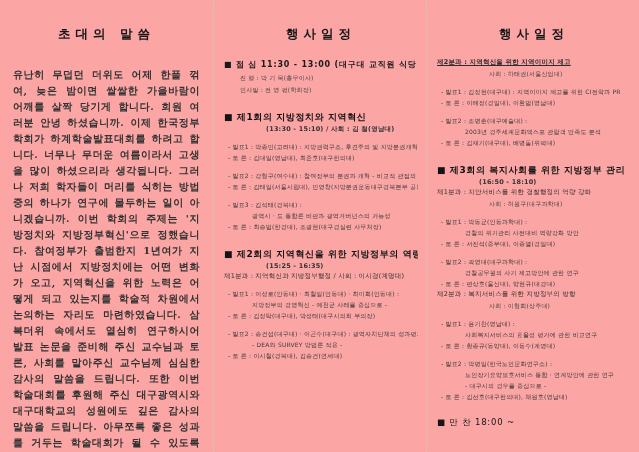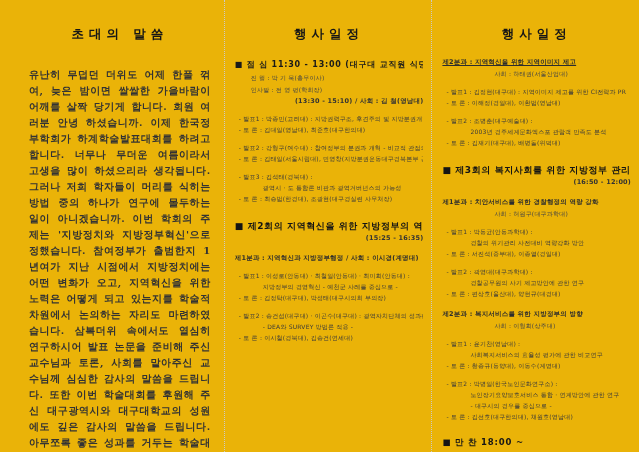--- a/index.html
+++ b/index.html
@@ -5,23 +5,22 @@
   html,body{margin:0;padding:0;}
   body{
     width:639px;height:452px;overflow:hidden;
     background:#f6f6f4;
     font-family:"DejaVu Sans",sans-serif;
     color:#2b2b2b;
     position:relative;
   }
   .page{
     position:absolute;inset:0;
-    background:#eab308;
+    background:#fca5a5;
     display:flex;
-    padding-left:16px;
   }
   .col{box-sizing:border-box;width:213px;height:452px;overflow:hidden;}
   .col-mid,.col-right{border-left:1px dotted #cccac4;}
 
   
   .panel-title{
     margin:26px 0 0 0;
     text-align:center;
     font-size:12.5px;font-weight:bold;color:#161616;
     letter-spacing:5px;
@@ -53,28 +52,28 @@
   .ln{
     white-space:nowrap;overflow:hidden;
     font-size:6px;line-height:10px;color:#3a3a3a;
     letter-spacing:.2px;
   }
   .ev{font-size:8px;font-weight:bold;color:#1a1a1a;margin-top:16px;line-height:11px;letter-spacing:.8px;}
   .ev2{font-size:8px;font-weight:bold;color:#1a1a1a;margin-top:14px;line-height:11px;letter-spacing:.8px;}
   .sub{margin-top:2px;padding-left:16px;color:#444;}
   .sub1{margin-top:3px;padding-left:16px;color:#444;}
   .head{font-size:9px;font-weight:bold;color:#141414;margin-top:16px;line-height:12px;letter-spacing:.6px;}
-  .time{font-weight:bold;font-size:6.5px;padding-left:42px;margin-top:1px;color:#333;text-align:right;}
-  .part{font-size:6.5px;font-weight:bold;margin-top:10px;color:#2d2d2d;}
+  .time{font-weight:bold;font-size:6.5px;padding-left:42px;margin-top:1px;color:#333;}
+  .part{font-size:6.5px;font-weight:normal;color:#2d2d2d;}
   .part1{font-size:6.5px;font-weight:bold;margin-top:14px;color:#2d2d2d;text-decoration:underline;}
   .psub{margin-top:2px;padding-left:52px;color:#444;}
   .item{margin-top:1px;padding-left:4px;}
   .mt{margin-top:8px;}
   .cont{padding-left:28px;margin-top:1px;}
-  .fin{font-size:8.5px;font-weight:bold;color:#161616;margin-top:14px;line-height:12px;letter-spacing:.8px;}
+  .fin{font-size:8.5px;font-weight:normal;color:#161616;margin-top:14px;line-height:12px;letter-spacing:.8px;}
 </style>
 </head>
 <body>
 
 <div class="page">
 
   <section class="col col-left">
     <h1 class="panel-title">초대의 말씀</h1>
     <p class="letter-body">유난히 무덥던 더위도 어제 한풀 꺾여, 늦은 밤이면 쌀쌀한 가을바람이 어깨를 살짝 당기게 합니다. 회원 여러분 안녕 하셨습니까. 이제 한국정부학회가 하계학술발표대회를 하려고 합니다. 너무나 무더운 여름이라서 고생을 많이 하셨으리라 생각됩니다. 그러나 저희 학자들이 머리를 식히는 방법 중의 하나가 연구에 몰두하는 일이 아니겠습니까. 이번 학회의 주제는 '지방정치와 지방정부혁신'으로 정했습니다. 참여정부가 출범한지 1년여가 지난 시점에서 지방정치에는 어떤 변화가 오고, 지역혁신을 위한 노력은 어떻게 되고 있는지를 학술적 차원에서 논의하는 자리도 마련하였습니다. 삼복더위 속에서도 열심히 연구하시어 발표 논문을 준비해 주신 교수님과 토론, 사회를 맡아주신 교수님께 심심한 감사의 말씀을 드립니다. 또한 이번 학술대회를 후원해 주신 대구광역시와 대구대학교의 성원에도 깊은 감사의 말씀을 드립니다. 아무쪼록 좋은 성과를 거두는 학술대회가 될 수 있도록 회원여러분의 적극적인 참여와 협조를 부탁드립니다.</p>
     <p class="letter-thanks">감사합니다.</p>
@@ -82,20 +81,21 @@
 
   </section>
 
   <section class="col col-mid">
     <h1 class="panel-title">행사일정</h1>
     <div class="lines">
 
     <div class="ln ev">■ 점  심    11:30 - 13:00  (대구대 교직원 식당 : 홍리관 1층)</div>
         <div class="ln sub1">진  행 : 박 기 묵(총무이사)</div>
         <div class="ln sub">인사말 : 전 영 평(학회장)</div>
+        <div class="ln head">■ 제1회의   지방정치와 지역혁신</div>
         <div class="ln time">(13:30 - 15:10) / 사회 : 김 철(영남대)</div>
         <div class="ln item mt">- 발표1 : 박종민(고려대) : 지방권력구조, 후견주의 및 지방분권개혁</div>
         <div class="ln item">- 토  론 : 김대일(영남대), 최준호(대구한의대)</div>
         <div class="ln item mt">- 발표2 : 강형구(여수대) : 참여정부의 분권과 개혁 - 비교적 관점의 교훈 -</div>
         <div class="ln item">- 토  론 : 김태일(서울시립대), 민영창(지방분권운동대구경북본부 공동대표)</div>
         <div class="ln item mt">- 발표3 : 김석태(경북대) :</div>
         <div class="ln cont">광역시 · 도 통합론 비판과 광역거버넌스의 가능성</div>
         <div class="ln item">- 토  론 : 최승범(한경대), 조광현(대구경실련 사무처장)</div>
         <div class="ln head">■ 제2회의   지역혁신을 위한 지방정부의 역량강화</div>
         <div class="ln time">(15:25 - 16:35)</div>
@@ -114,21 +114,21 @@
     <div class="lines">
 
     <div class="ln part1">제2분과 : 지역혁신을 위한 지역이미지 제고</div>
         <div class="ln psub">사회 : 하태권(서울산업대)</div>
         <div class="ln item mt">- 발표1 : 김정현(대구대) : 지역이미지 제고를 위한 CI전략과 PR</div>
         <div class="ln item">- 토  론 : 이해정(경일대), 이환범(영남대)</div>
         <div class="ln item mt">- 발표2 : 조병춘(대구예술대) :</div>
         <div class="ln cont">2003년 경주세계문화엑스포 관람객 만족도 분석</div>
         <div class="ln item">- 토  론 : 김재기(대구대), 배병돌(위덕대)</div>
         <div class="ln head">■ 제3회의   복지사회를 위한 지방정부 관리</div>
-        <div class="ln time">(16:50 - 12:00)</div>
+        <div class="ln time">(16:50 - 18:10)</div>
         <div class="ln part">제1분과 : 치안서비스를 위한 경찰행정의 역량 강화</div>
         <div class="ln psub">사회 : 허원구(대구과학대)</div>
         <div class="ln item mt">- 발표1 : 박동균(안동과학대) :</div>
         <div class="ln cont">경찰의 위기관리 사전대비 역량강화 방안</div>
         <div class="ln item">- 토  론 : 서진석(중부대), 이종열(경일대)</div>
         <div class="ln item mt">- 발표2 : 곽영대(대구과학대) :</div>
         <div class="ln cont">경찰공무원의 사기 제고방안에 관한 연구</div>
         <div class="ln item">- 토  론 : 편상호(울산대), 양현규(대경대)</div>
         <div class="ln part">제2분과 : 복지서비스를 위한 지방정부의 방향</div>
         <div class="ln psub">사회 : 이형희(상주대)</div>

